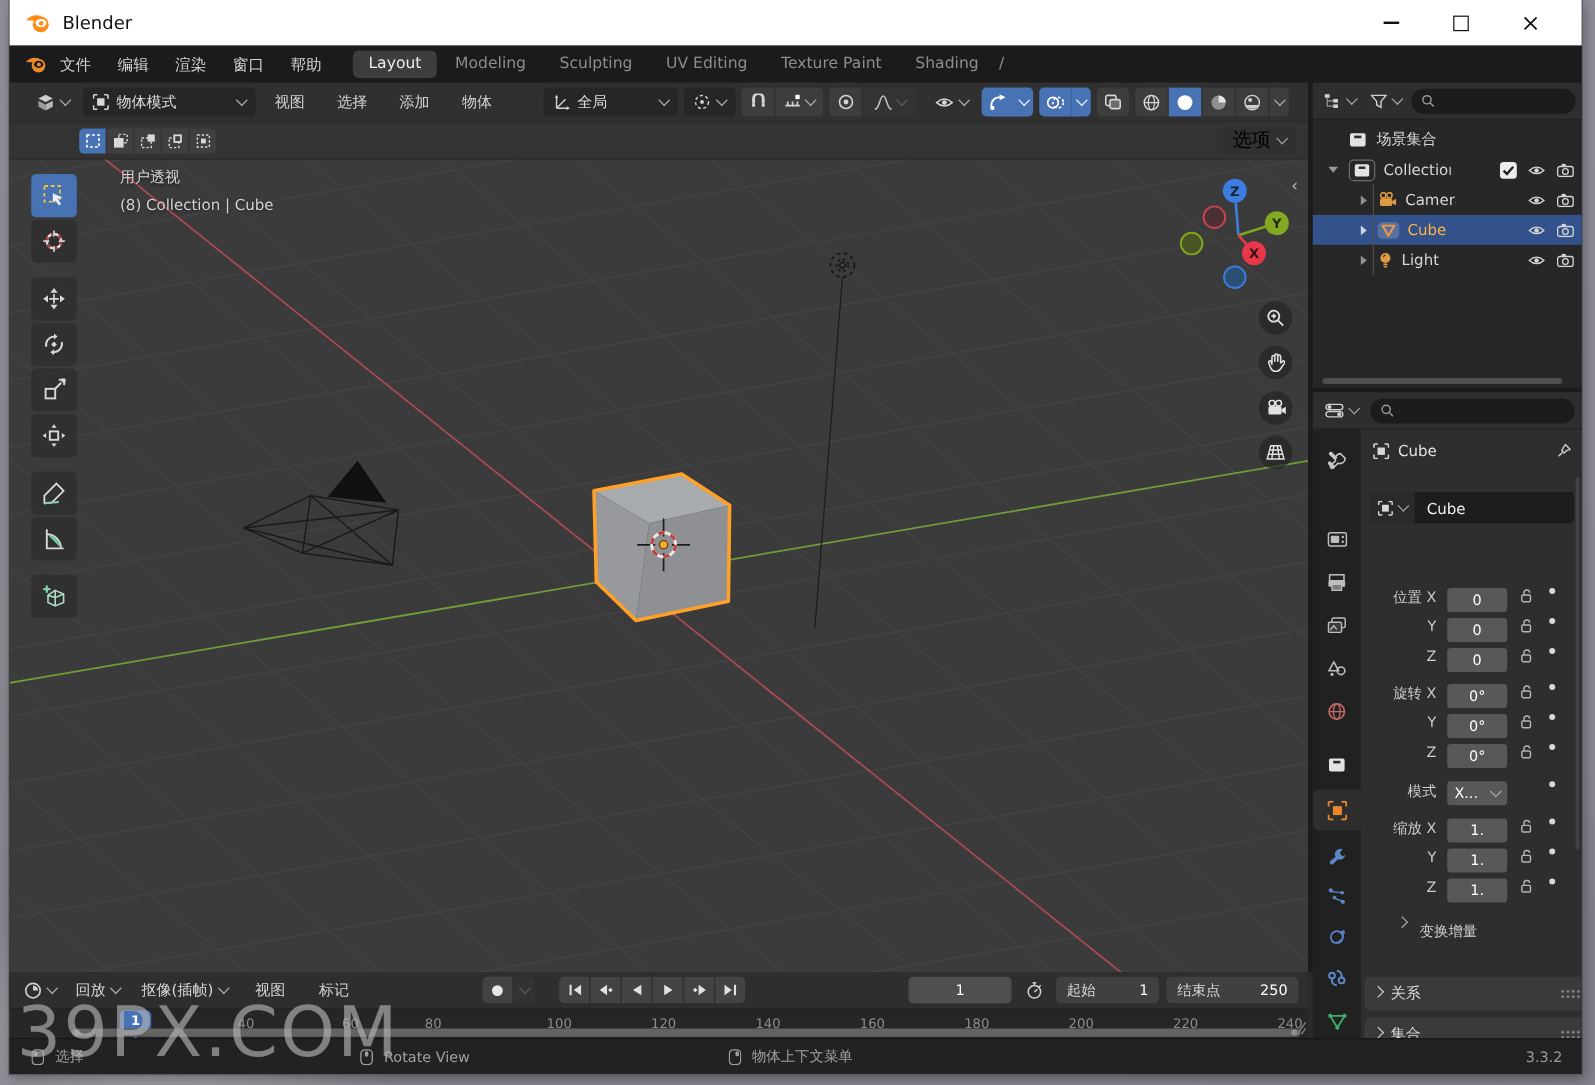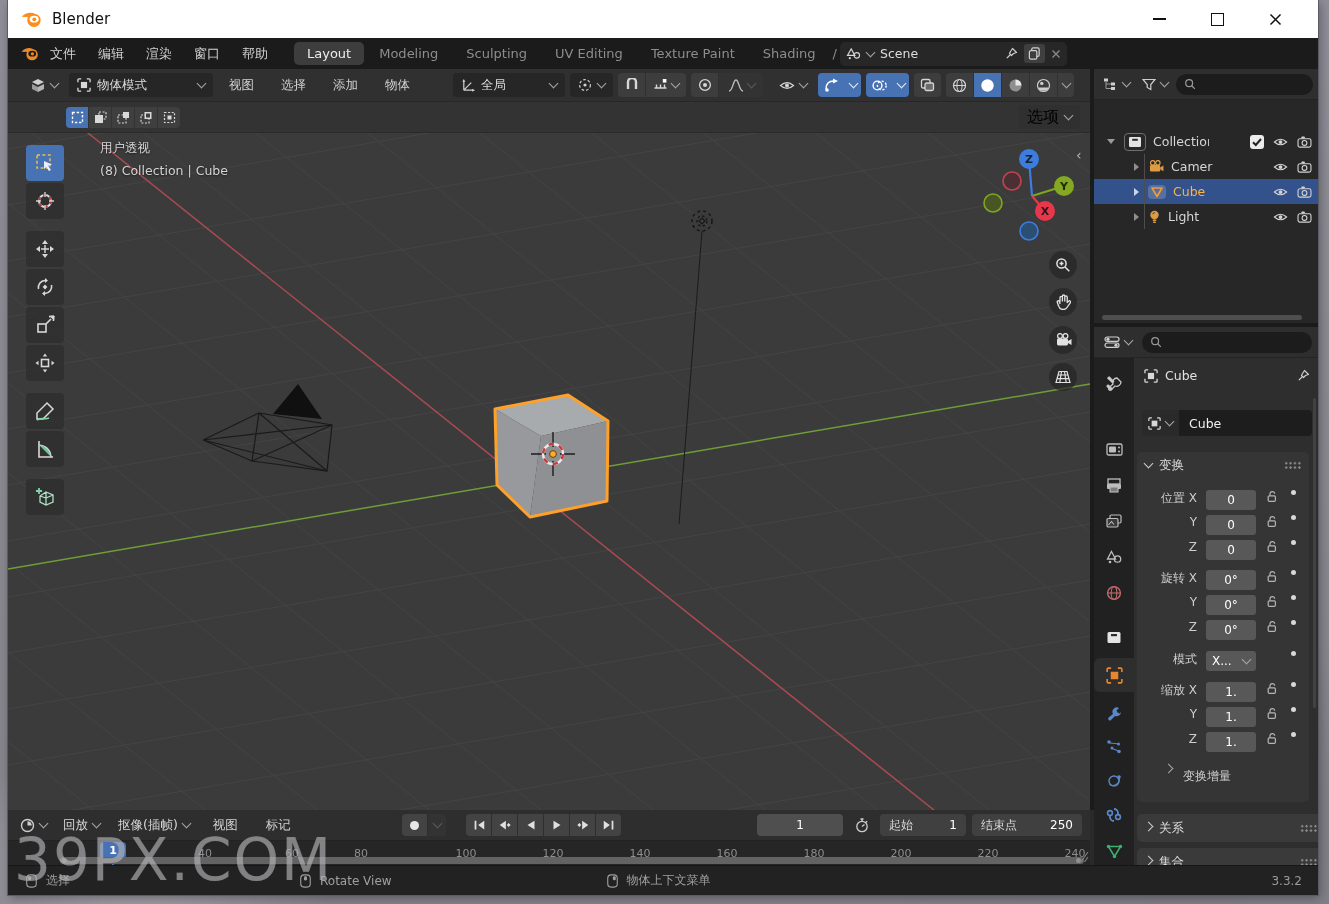--- a/index.html
+++ b/index.html
@@ -174,40 +174,20 @@
       <span class="hmenu">窗口</span>
       <span class="hmenu">帮助</span>
       <span style="width:14px"></span>
       <span class="wtab active">Layout</span>
       <span class="wtab">Modeling</span>
       <span class="wtab">Sculpting</span>
       <span class="wtab">UV Editing</span>
       <span class="wtab">Texture Paint</span>
       <span class="wtab">Shading</span>
       <span style="color:#8d8d8d;margin:0 3px">/</span>
-      <div class="idwidget" style="width:215px">
-        <svg width="15" height="13" viewBox="0 0 16 14">
-            <path d="M5.5 2 L9.5 9 H1.5 Z" fill="none" stroke="#d8d8d8" stroke-width="1.2"></path>
-            <circle cx="11.5" cy="9" r="3" fill="none" stroke="#d8d8d8" stroke-width="1.2"></circle>
-            <circle cx="4" cy="12" r="1.2" fill="#d8d8d8"></circle>
-          </svg>
-        <span class="chv"></span>
-        <span style="flex:1">Scene</span>
-        <svg width="13" height="13">
-            <use href="#i-pin"></use>
-          </svg>
-        <span style="background:#3f3f3f;border-radius:3px;padding:3px 4px;display:flex">
-            <svg width="13" height="13">
-              <use href="#i-copy"></use>
-            </svg>
-          </span>
-        <svg width="10" height="10">
-            <use href="#i-x"></use>
-          </svg>
-      </div>
       <span style="width:8px"></span>
     </div>
 
     <div class="vp">
       <div class="vp-header">
         <div class="hbtn">
           <svg width="16" height="15" viewBox="0 0 16 15">
               <path d="M8 1 L14 4 L8 7 L2 4 Z" fill="#cfcfcf"></path>
               <path d="M2 6 L8 9 L8 14 L2 11 Z" fill="#9a9a9a"></path>
               <path d="M14 6 L8 9 L8 14 L14 11 Z" fill="#b5b5b5"></path>
@@ -571,20 +551,27 @@
             </svg>
           <span class="chv"></span>
         </div>
         <div class="searchbox">
           <svg width="12" height="12">
               <use href="#i-search"></use>
             </svg>
         </div>
       </div>
 
+      <div class="olrow" style="top:35px">
+        <span style="width:30px"></span>
+        <svg width="15" height="13">
+            <use href="#i-box"></use>
+          </svg>
+        <span class="lbl" style="margin-left:8px">场景集合</span>
+      </div>
       <div class="olrow" style="top:60px">
         <span style="width:13px"></span>
         <span class="tri-d"></span>
         <span style="width:9px"></span>
         <span style="border:1px solid #6e6e6e;border-radius:4px;padding:2px 3px;display:flex">
             <svg width="14" height="12">
               <use href="#i-box"></use>
             </svg>
           </span>
         <span class="lbl" style="margin-left:7px;max-width:56px">Collection</span>
@@ -794,27 +781,20 @@
             <svg width="13" height="13" viewBox="0 0 15 15">
                 <use href="#i-brackets"></use>
               </svg>
             <span class="chv"></span>
           </div>
           <div class="flex" style="flex:1;background:#1d1d1d;border-radius:0 4px 4px 0;height:26px;padding:0 10px;color:#f0f0f0;font-size:12.5px">
             <span>Cube</span>
           </div>
         </div>
 
-        <div class="panel" style="top:94px;height:350px">
-          <div class="panel-hdr">
-            <span class="chv" style="border-color:#cfcfcf"></span>
-            <span>变换</span>
-            <span class="grip"></span>
-          </div>
-        </div>
         <div class="prow" style="top:132px">
           <span class="plab"><span>位置</span> <span>X</span></span>
           <span class="pfld">0</span>
           <span class="plock">
               <svg width="12" height="13">
                 <use href="#i-lock"></use>
               </svg>
             </span>
           <span class="pdot"></span>
         </div>

